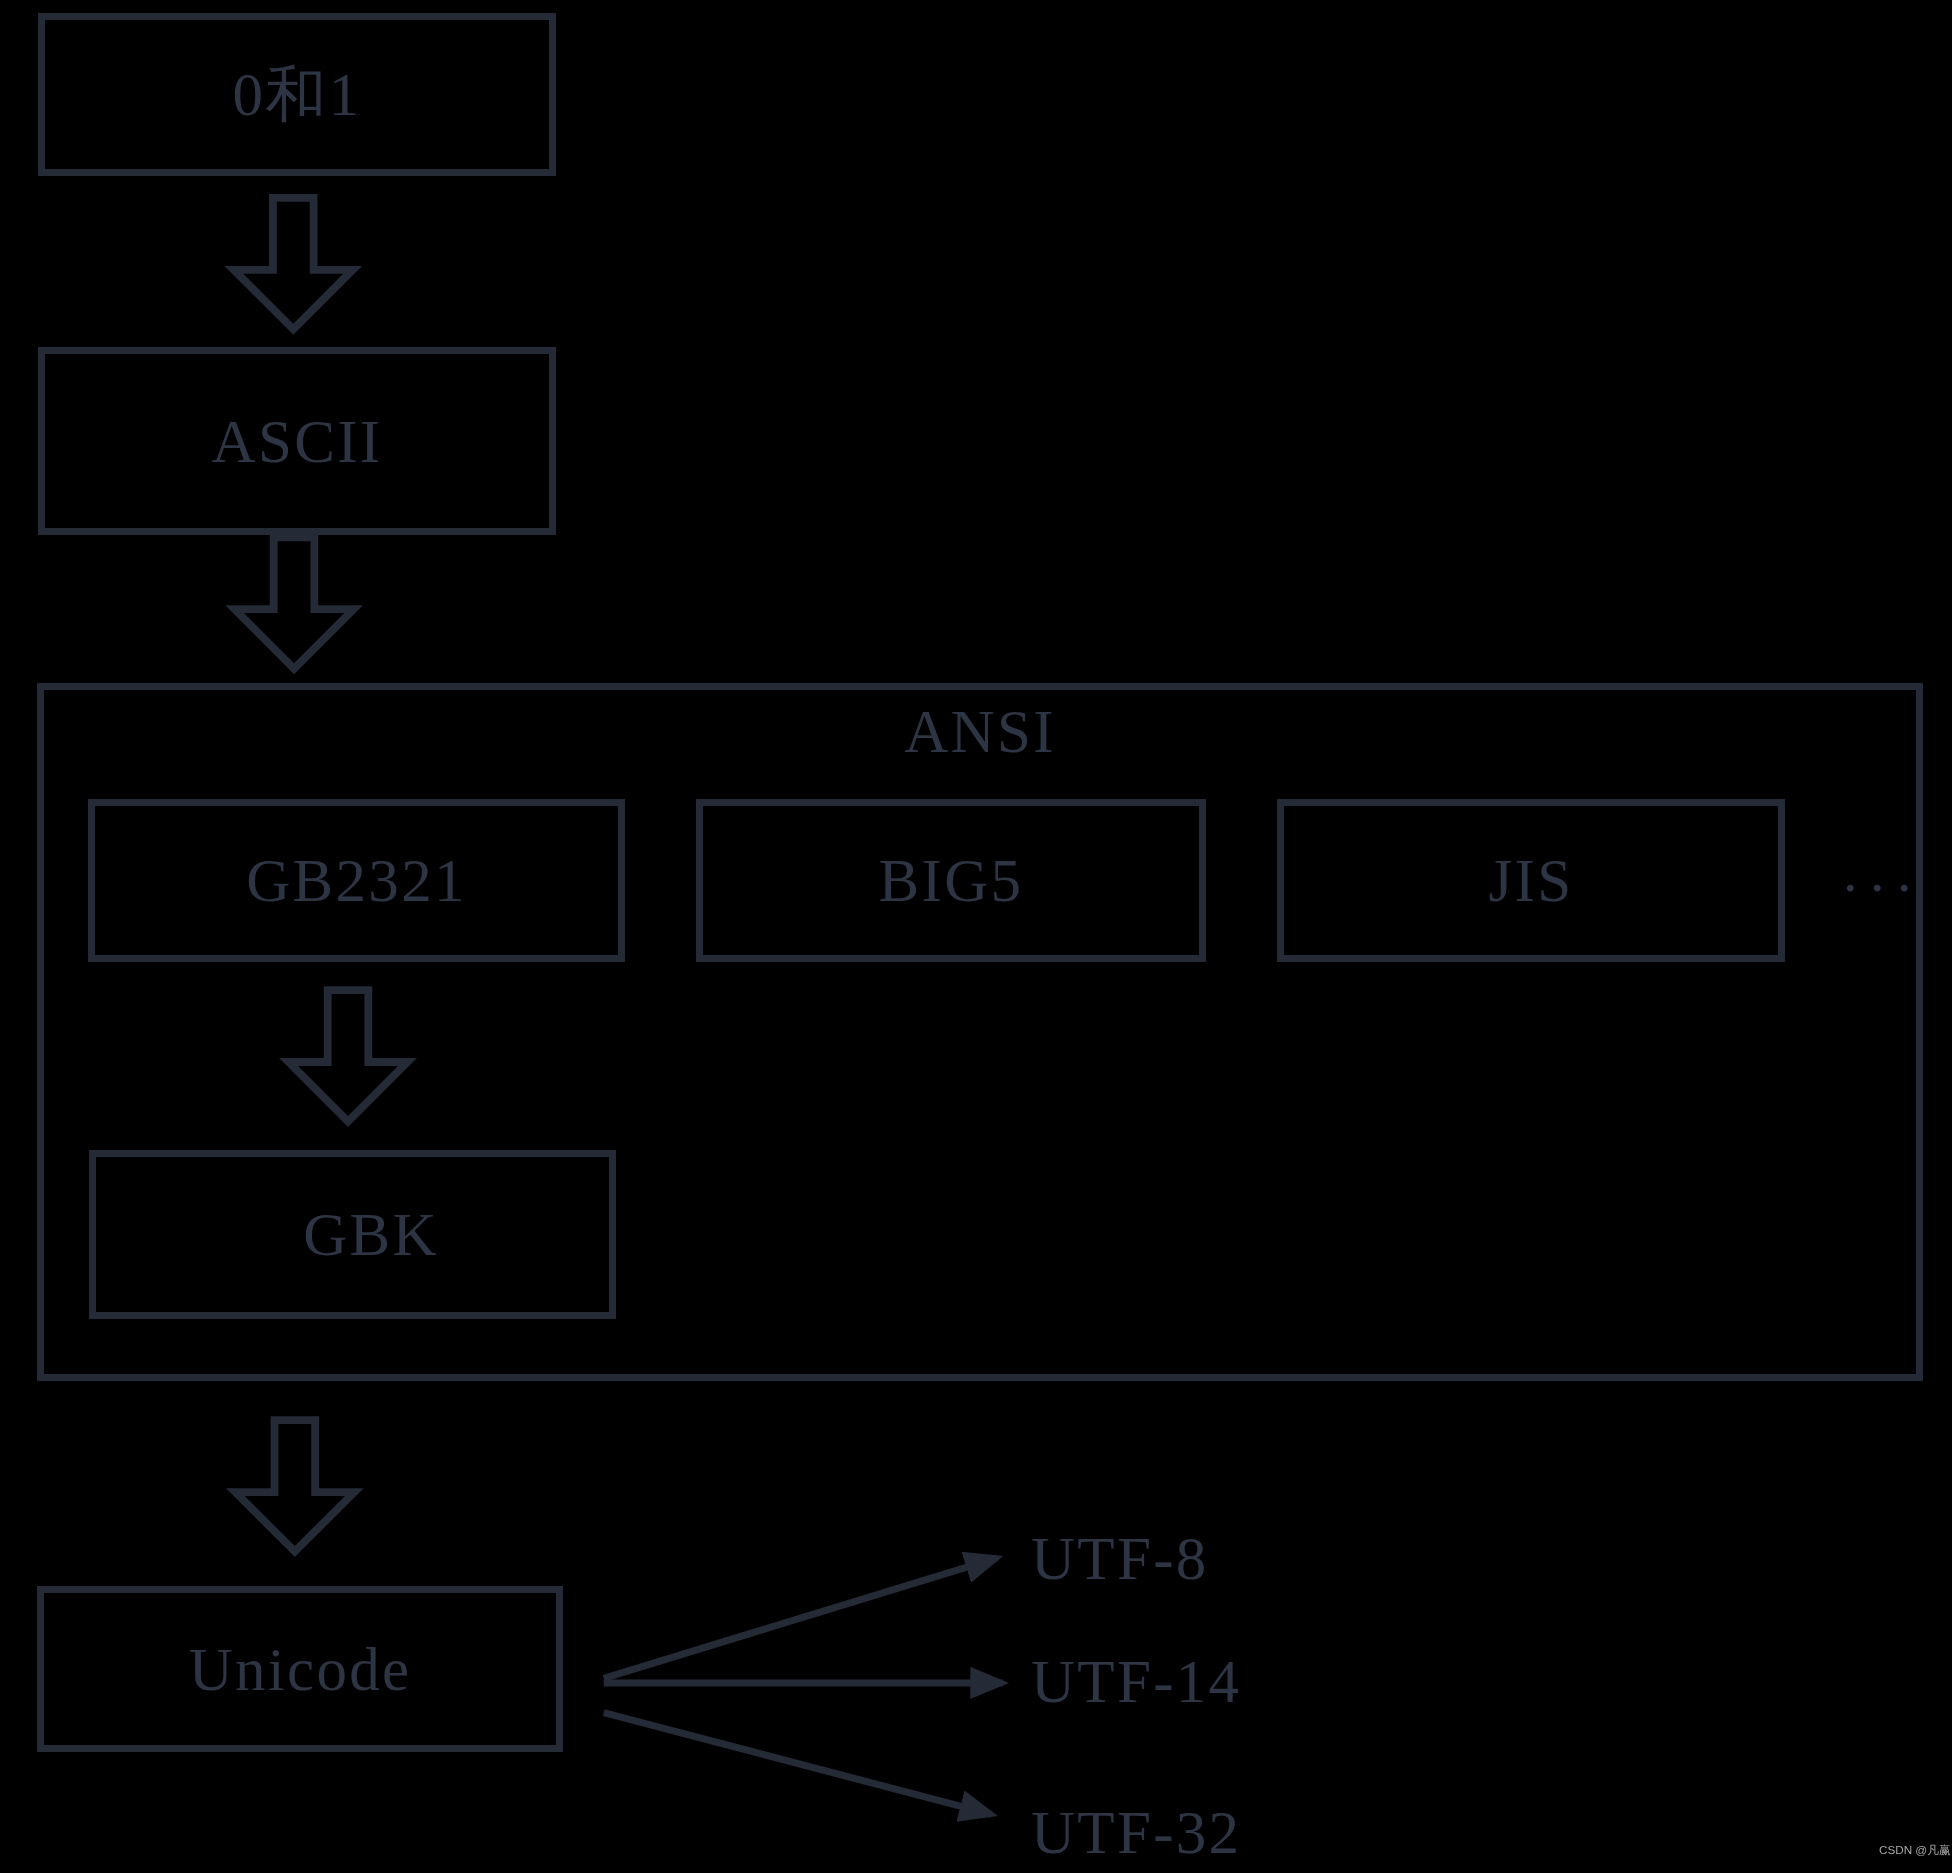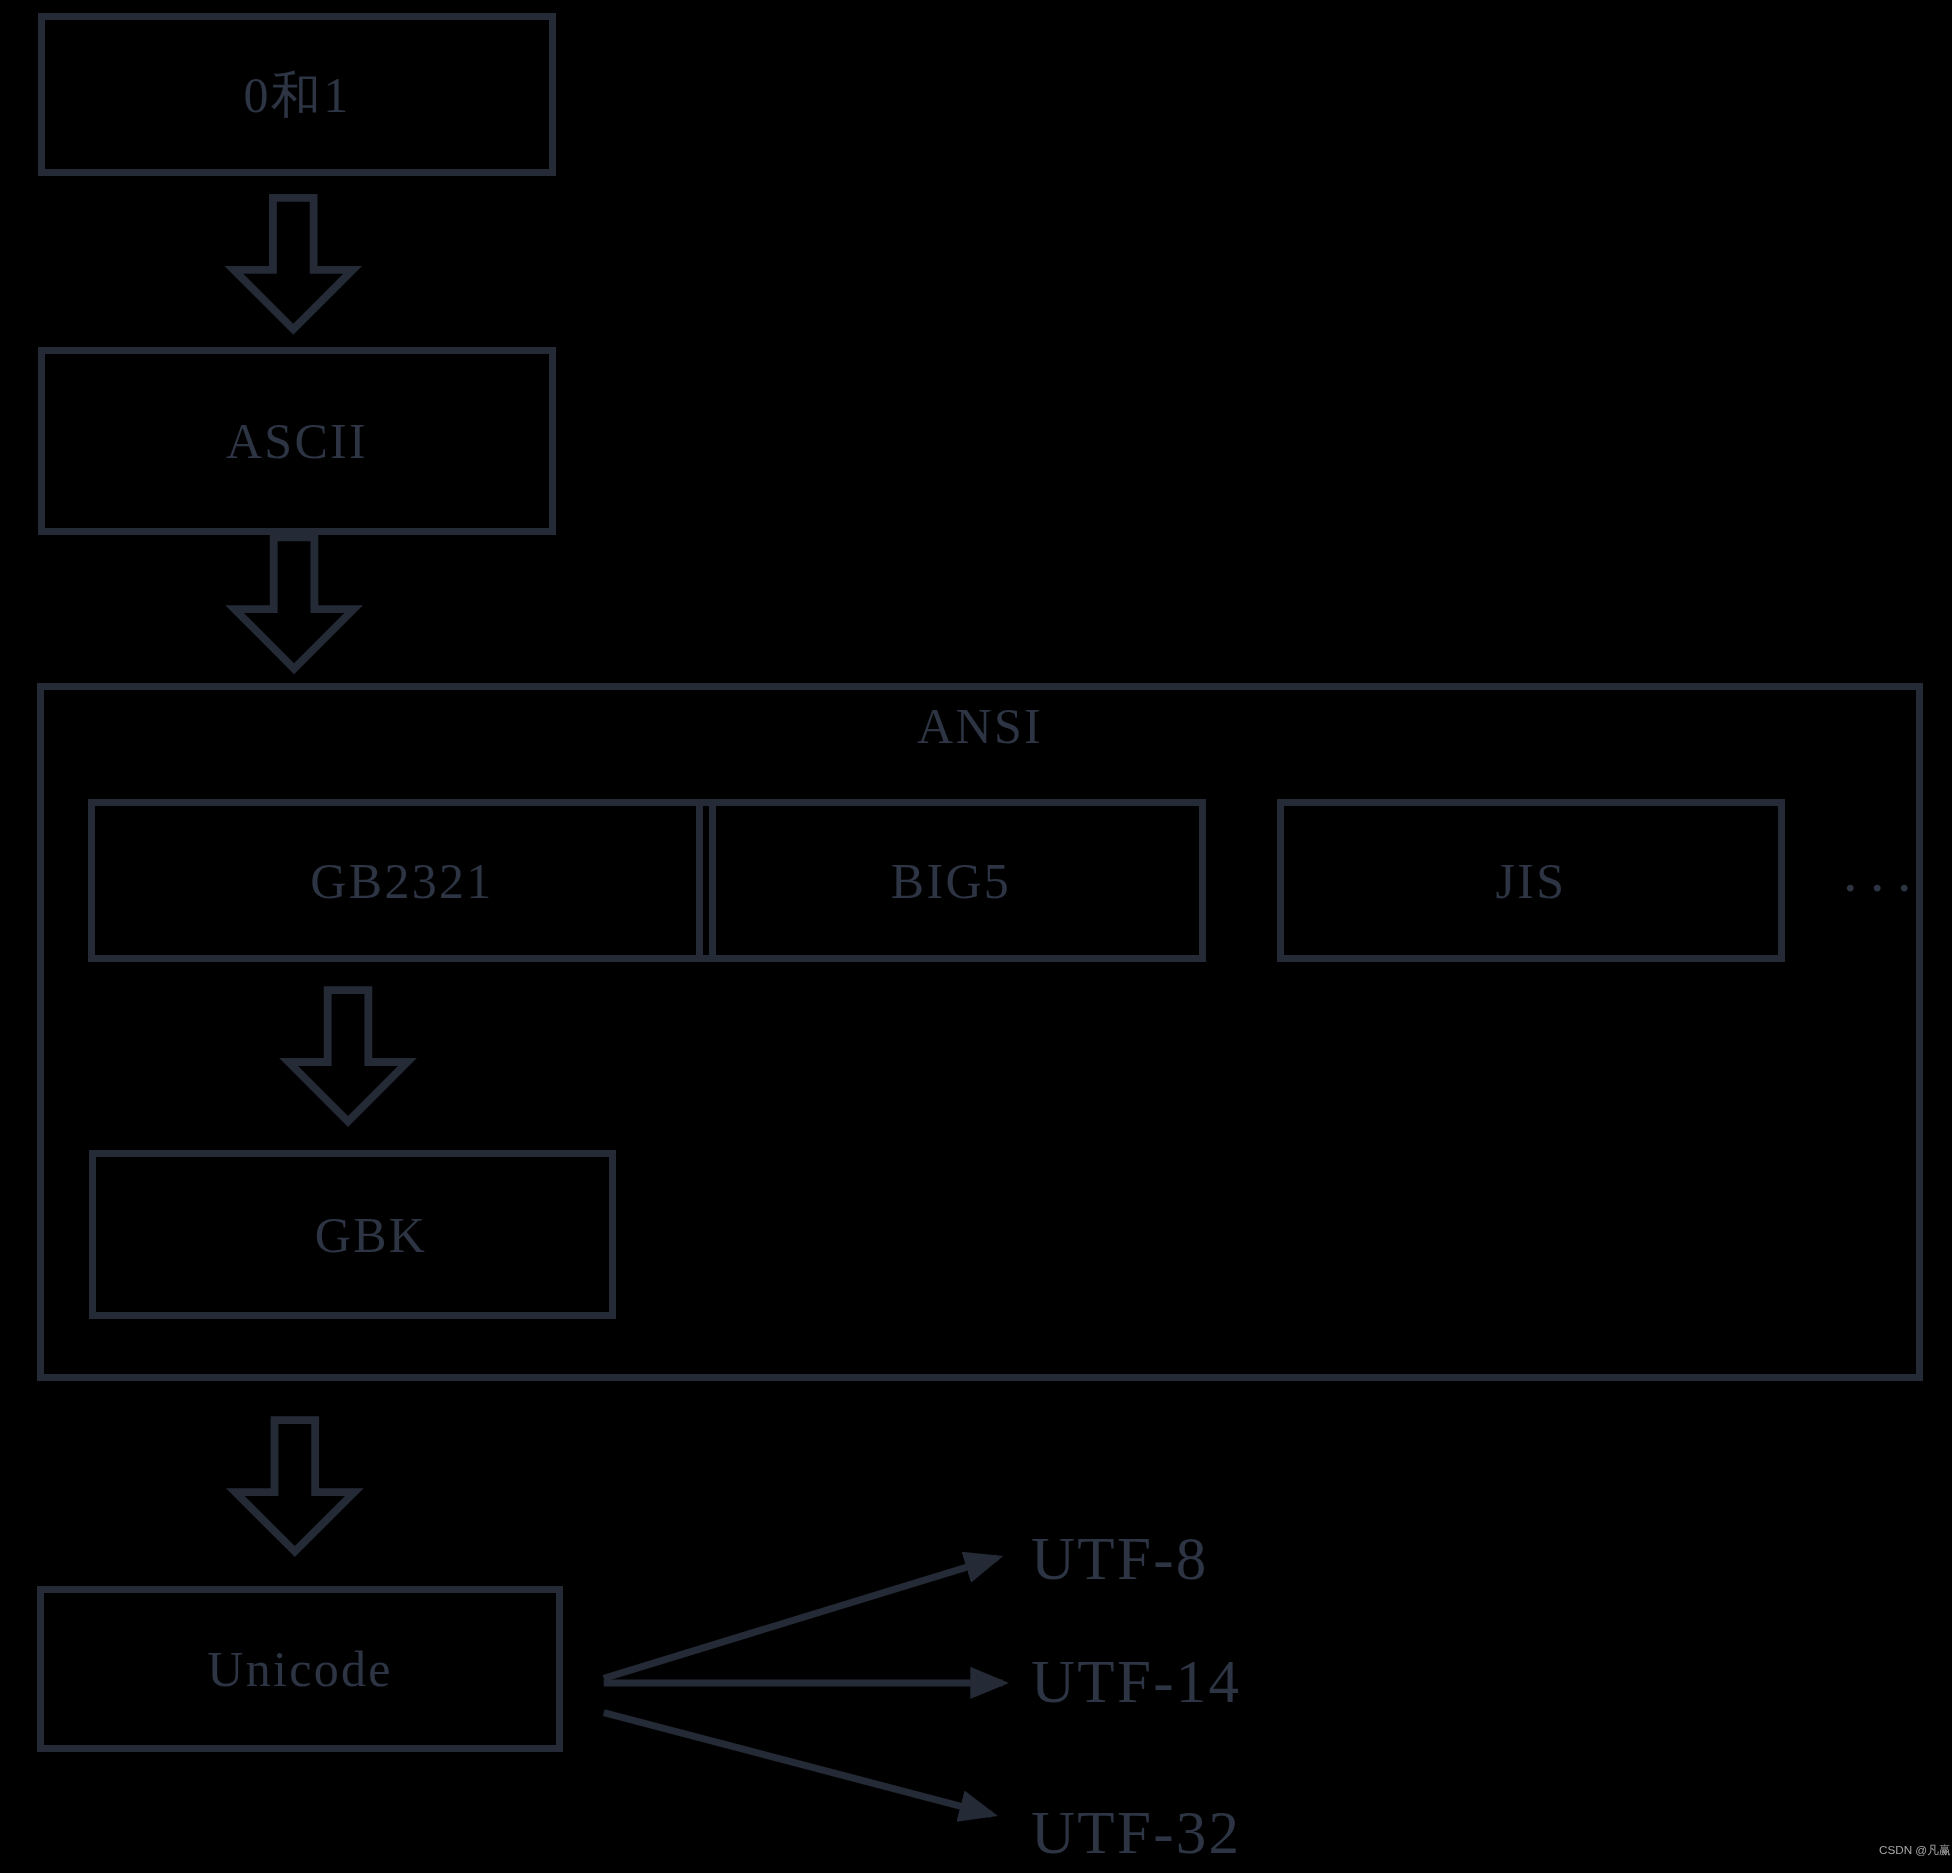--- a/index.html
+++ b/index.html
@@ -21,32 +21,32 @@
     pointer-events:none;
   }
   .node{
     position:absolute;
     box-sizing:border-box;
     border:7.8px solid var(--line);
     display:flex;align-items:center;justify-content:center;
   }
   .node .label{
     color:var(--text);
-    font-size:50px;
+    font-size:61px;
     letter-spacing:2.3px;
     line-height:1;
     white-space:nowrap;
   }
   
   .node--binary  {left:38px;  top:13.3px;   width:518px;  height:163px;}
   .node--ascii   {left:38px;  top:347px;  width:518px;  height:188px;}
   .node--ansi    {left:37px;  top:683px;  width:1886px; height:698px;
                   align-items:flex-start;}
   .node--ansi .label{margin-top:11px;}
-  .node--gb2321  {left:88px; top:799px; width:628px;  height:163px;}
+  .node--gb2321  {left:88px; top:799px; width:537px;  height:163px;}
   .node--big5    {left:696px; top:799px; width:510px;  height:163px;}
   .node--jis     {left:1277px;top:799px; width:508px;  height:163px;}
   .node--gbk     {left:89px; top:1150px; width:527px;  height:169px;padding-left:37px;}
   .node--unicode {left:37px;  top:1586px; width:526px;  height:166px;}
 
   .ellipsis{
     position:absolute;left:1843px;top:843px;
     color:var(--text);
     font-size:58px;line-height:1;letter-spacing:12.5px;
     white-space:nowrap;

